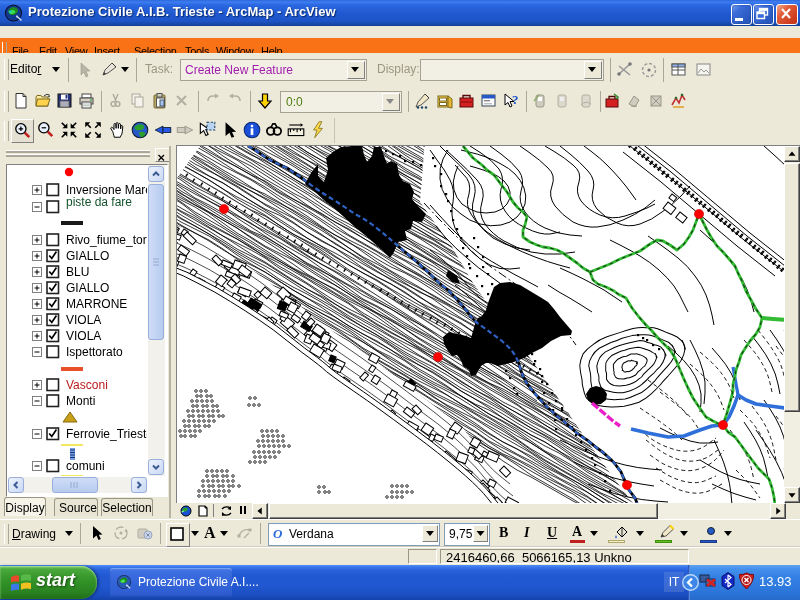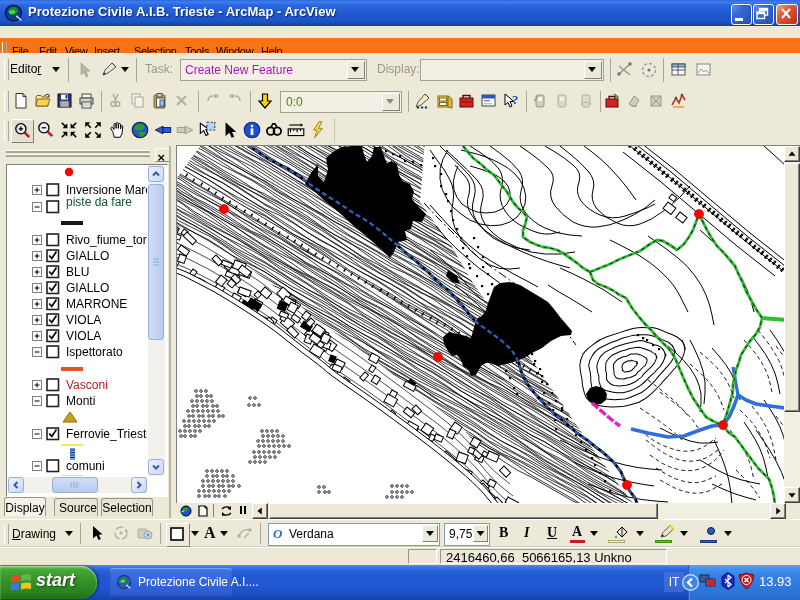--- a/index.html
+++ b/index.html
@@ -1283,21 +1283,21 @@
 <svg style="position:absolute;left:702px;top:4px" width="18" height="16">
         <circle cx="9" cy="7" r="3.5" fill="#2858c8" stroke="#123"></circle>
       </svg>
 <div style="position:absolute;left:700px;top:20px;width:17px;height:3px;background:#2858c8;border:1px solid #1a3a8a;box-sizing:border-box"></div>
 <svg style="position:absolute;left:724px;top:11px" width="9" height="6">
         <path d="M0 0 L8 0 L4 5Z" fill="#000"></path>
       </svg>
 </div>
 <div style="position:absolute;left:0;top:547px;width:800px;height:18px;background:#ece9d8;border-top:1px solid #fff">
 <div style="position:absolute;left:408px;top:1px;width:29px;height:15px;border:1px solid #9a9784;border-right-color:#fff;border-bottom-color:#fff;box-sizing:border-box"></div>
-<div style="position:absolute;left:440px;top:1px;width:227px;height:15px;border:1px solid #9a9784;border-right-color:#fff;border-bottom-color:#fff;background:#ece9d8;font:13px 'Liberation Sans',sans-serif;padding:0 0 4px 5px;box-sizing:border-box;white-space:nowrap;overflow:hidden">2416460,66&nbsp;&nbsp;5066165,13 Unkno</div>
+<div style="position:absolute;left:440px;top:1px;width:249px;height:15px;border:1px solid #9a9784;border-right-color:#fff;border-bottom-color:#fff;background:#ece9d8;font:13px 'Liberation Sans',sans-serif;padding:0 0 4px 5px;box-sizing:border-box;white-space:nowrap;overflow:hidden">2416460,66&nbsp;&nbsp;5066165,13 Unkno</div>
 </div>
 <div style="position:absolute;left:0;top:565px;width:800px;height:35px;background:linear-gradient(180deg,#518ef7 0%,#3a77ea 6%,#2a63dc 14%,#2159d2 30%,#2157d0 60%,#1b4ec2 85%,#1543ab 100%);">
 <div style="position:absolute;left:0;top:1px;width:97px;height:33px;border-radius:0 16px 16px 0;background:linear-gradient(180deg,#6fbf5e 0%,#4aa93d 10%,#3a9a2e 30%,#2f8f25 55%,#2a8221 80%,#1f6b18 100%);box-shadow:inset 0 1px 2px #a8e098, 2px 0 3px rgba(0,0,0,0.35)">
 <svg width="26" height="26" style="position:absolute;left:8px;top:4px" viewBox="0 0 26 26">
 <path d="M3 7 Q8 4 11 6 L11 12 Q7 11 3 12.5Z" fill="#e84a2a"></path>
 <path d="M13 5.6 Q18 3 23 5 L23 11 Q18 9.5 13 11.5Z" fill="#58b848"></path>
 <path d="M3 14.5 Q7 13 11 14 L11 20 Q8 19 3 21Z" fill="#3a78e8"></path>
 <path d="M13 13.5 Q18 12 23 13 L23 19 Q18 17.5 13 19.8Z" fill="#f2c020"></path>
 </svg>
 <div style="position:absolute;left:36px;top:4px;font:bold italic 18px 'Liberation Sans',sans-serif;color:#fff;text-shadow:1px 1px 2px #1a4a12">start</div>

